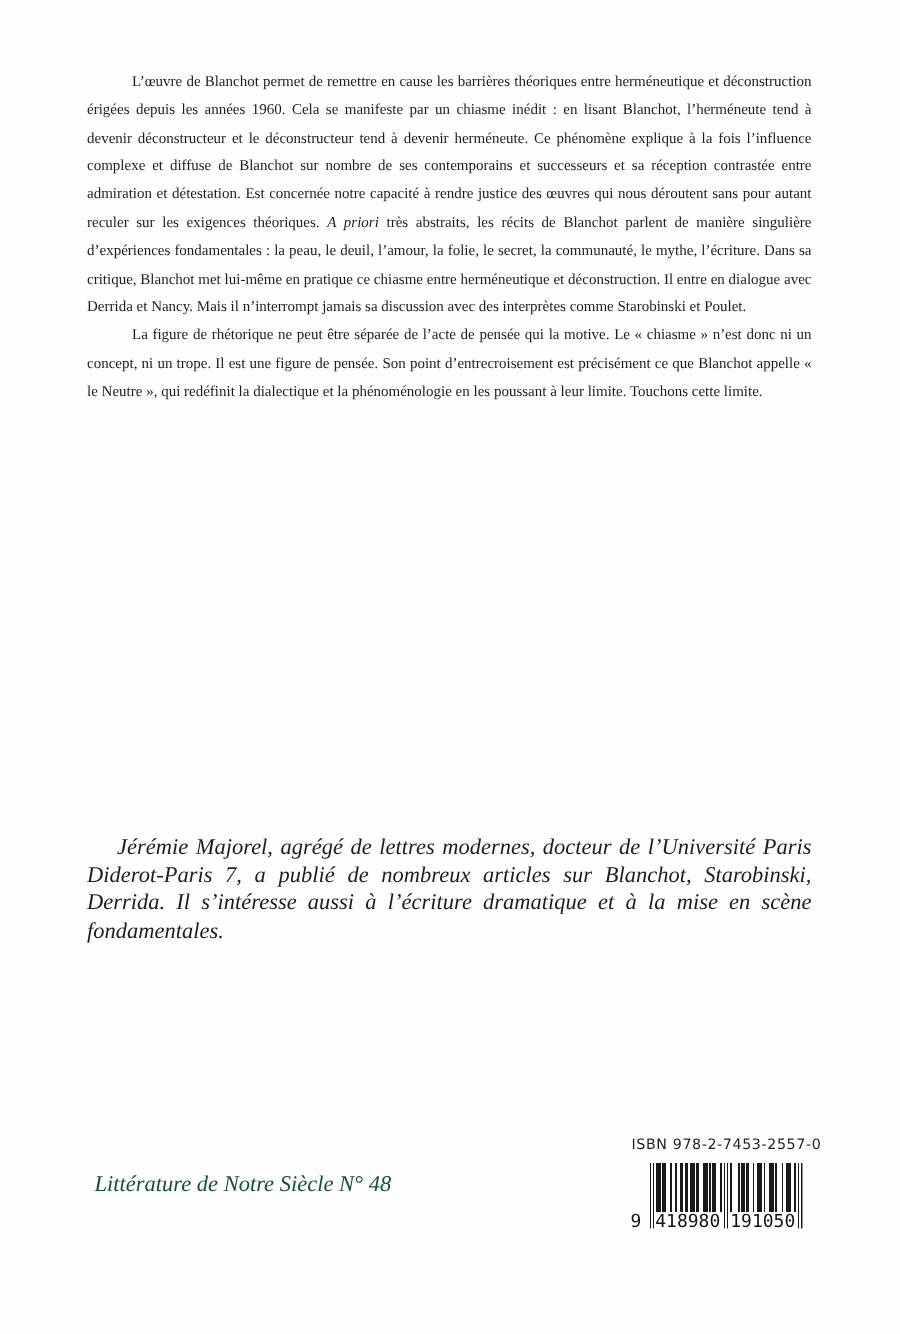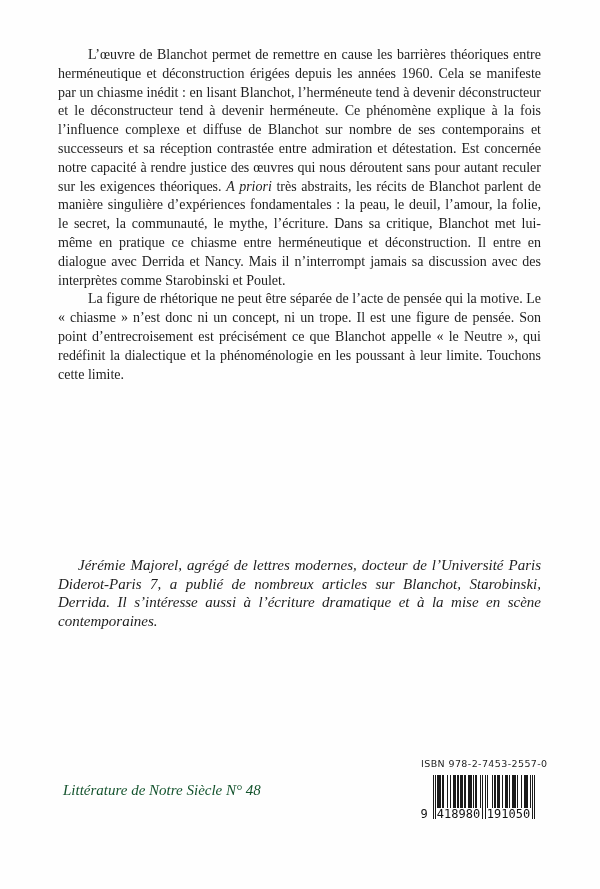--- a/index.html
+++ b/index.html
@@ -10,21 +10,21 @@
     position: relative;
     overflow: hidden;
   }
   .page {
     position: absolute; inset: 0;
     background: #fefefe;
   }
   .synopsis {
     position: absolute;
     left: 58px; top: 46px; width: 483px;
-    font-size: 14px;
+    font-size: 10px;
     line-height: 18.8px;
     color: #1d1d1d;
     text-align: justify;
   }
   .synopsis p { margin: 0; text-indent: 30px; }
   .run-italic { font-style: italic; }
   .bio {
     position: absolute;
     left: 58px; top: 556px; width: 483px;
     font-size: 15px;
@@ -80,21 +80,21 @@
 </head>
 <body>
 
 <div class="page">
 
   <div class="synopsis">
     <p><span>L’œuvre de Blanchot permet de remettre en cause les barrières théoriques entre herméneutique et déconstruction érigées depuis les années 1960. Cela se manifeste par un chiasme inédit : en lisant Blanchot, l’herméneute tend à devenir déconstructeur et le déconstructeur tend à devenir herméneute. Ce phénomène explique à la fois l’influence complexe et diffuse de Blanchot sur nombre de ses contemporains et successeurs et sa réception contrastée entre admiration et détestation. Est concernée notre capacité à rendre justice des œuvres qui nous déroutent sans pour autant reculer sur les exigences théoriques. </span><span class="run-italic">A priori</span><span> très abstraits, les récits de Blanchot parlent de manière singulière d’expériences fondamentales : la peau, le deuil, l’amour, la folie, le secret, la communauté, le mythe, l’écriture. Dans sa critique, Blanchot met lui-même en pratique ce chiasme entre herméneutique et déconstruction. Il entre en dialogue avec Derrida et Nancy. Mais il n’interrompt jamais sa discussion avec des interprètes comme Starobinski et Poulet.</span></p>
     <p><span>La figure de rhétorique ne peut être séparée de l’acte de pensée qui la motive. Le « chiasme » n’est donc ni un concept, ni un trope. Il est une figure de pensée. Son point d’entrecroisement est précisément ce que Blanchot appelle « le Neutre », qui redéfinit la dialectique et la phénoménologie en les poussant à leur limite. Touchons cette limite.</span></p>
   </div>
 
-  <p class="bio">Jérémie Majorel, agrégé de lettres modernes, docteur de l’Université Paris Diderot-Paris 7, a publié de nombreux articles sur Blanchot, Starobinski, Derrida. Il s’intéresse aussi à l’écriture dramatique et à la mise en scène contemporaines.</p>
+  <p class="bio">Jérémie Majorel, agrégé de lettres modernes, docteur de l’Université Paris Diderot-Paris 7, a publié de nombreux articles sur Blanchot, Starobinski, Derrida. Il s’intéresse aussi à l’écriture dramatique et à la mise en scène fondamentales.</p>
 
   <div class="collection">Littérature de Notre Siècle N° 48</div>
 
   <div class="isbn-block">
     <div class="isbn-label">ISBN 978-2-7453-2557-0</div>
     <div class="barcode">
       <svg width="102" height="44" viewBox="0 0 95 44" preserveAspectRatio="none" shape-rendering="crispEdges">
           <rect x="0" y="0" width="1.02" height="44" fill="#1a1a1a"></rect>
           <rect x="2" y="0" width="1.02" height="44" fill="#1a1a1a"></rect>
           <rect x="4" y="0" width="1.02" height="33" fill="#1a1a1a"></rect>

